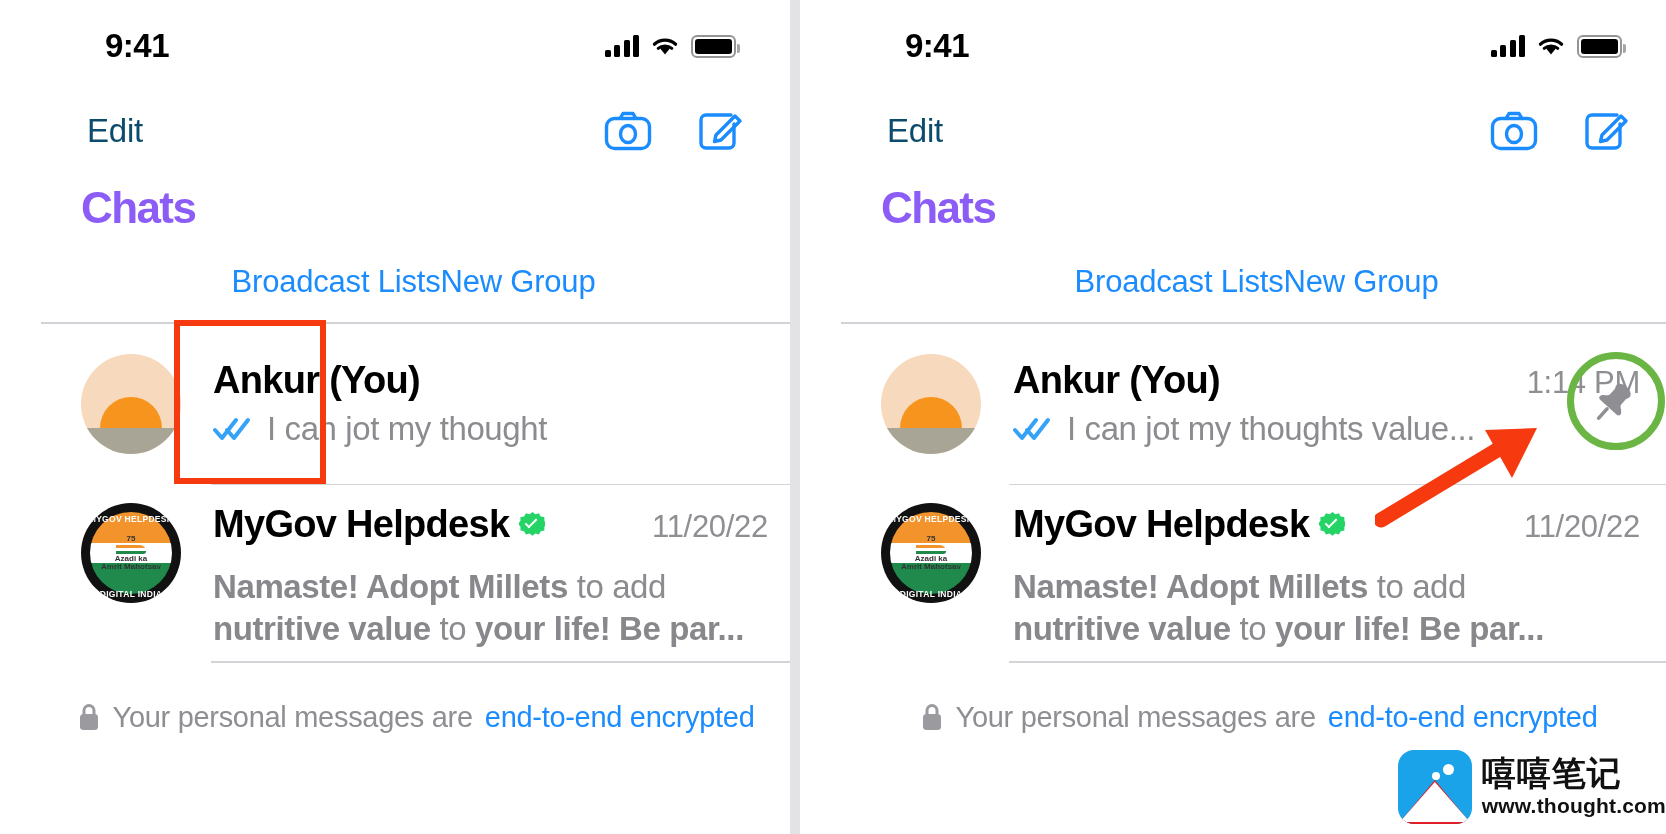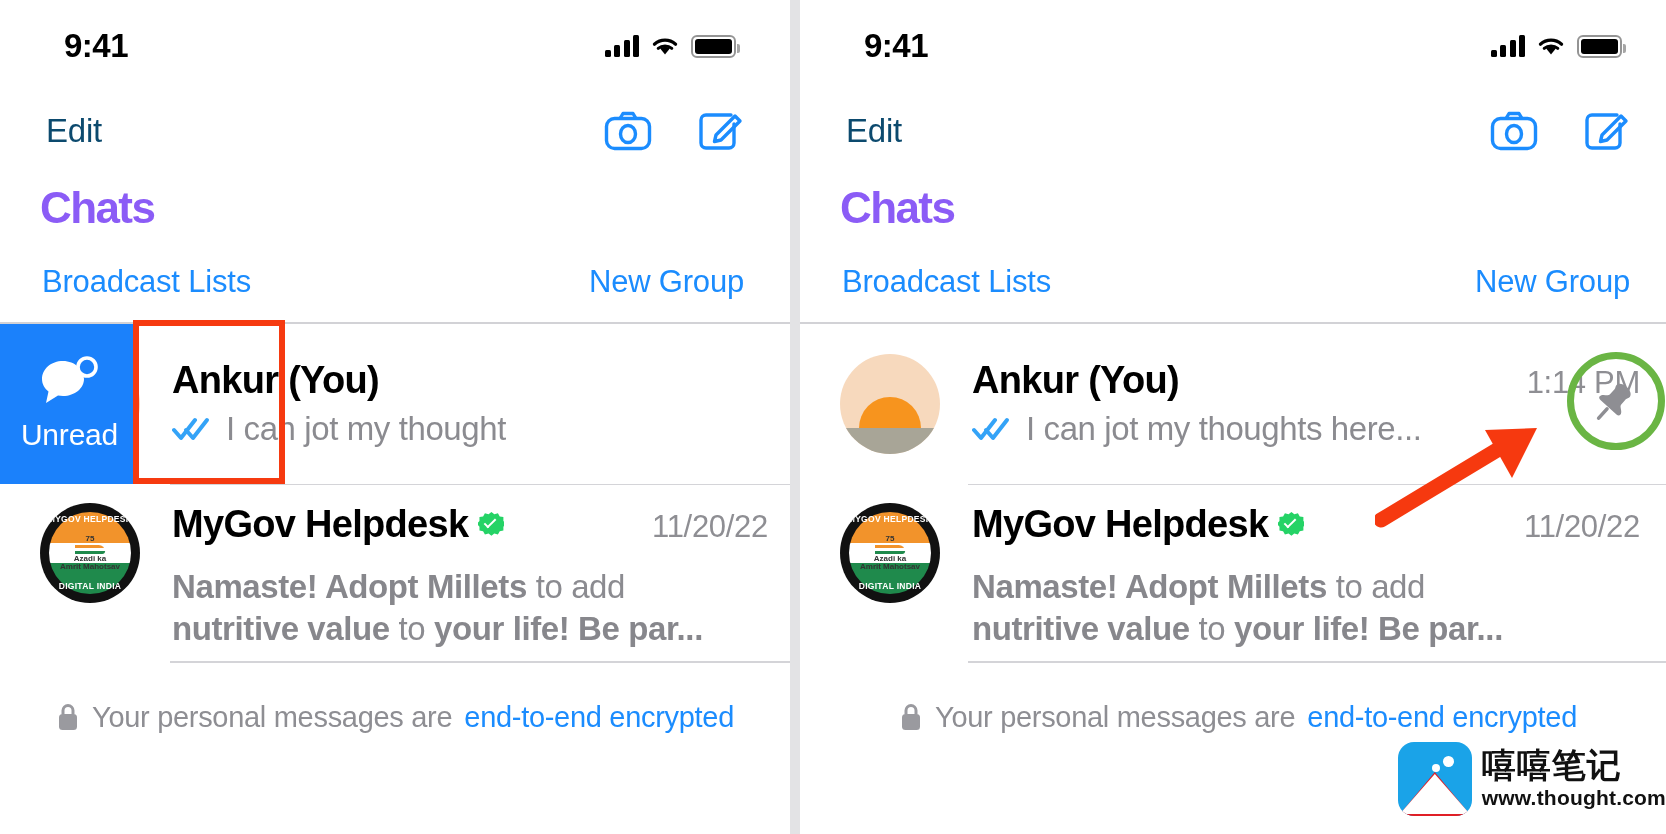--- a/index.html
+++ b/index.html
@@ -14,20 +14,21 @@
     width: 1666px; height: 834px;
     background: #ffffff;
     display: flex;
   }
   .panel {
     position: relative;
     width: 790px; height: 834px;
     background: #ffffff;
     overflow: hidden;
     flex: 0 0 auto;
+    padding-left: 41px;
   }
   .panel-right { width: 876px; }
   .vdivider {
     width: 10px; height: 834px;
     background: #e3e3e5;
     flex: 0 0 auto;
   }
 
   
   .statusbar {
@@ -83,21 +84,21 @@
   .big-title {
     font-size: 44px;
     font-weight: 700;
     letter-spacing: -1.6px;
     color: #8b5cf6;
     padding: 14px 0 0 40px;
     line-height: 1.1;
   }
 
   .sub-row {
-    display:flex; align-items:center; justify-content: space-between;
+    display:flex; align-items:center; justify-content: center;
     padding: 32px 46px 22px 42px;
     font-size: 31px;
     color: #1b8cfe;
     letter-spacing: -0.2px;
   }
 
   .sep { height: 1.5px; background: #d2d2d6; margin-left: 0; }
   .sep-inset { height: 1.5px; background: #d4d4d8; margin-left: 170px; }
   .sep-inset-r { height: 1.5px; background: #d4d4d8; margin-left: 168px; }
 
@@ -131,21 +132,21 @@
   .av-mygov { background: #111; }
   .av-mygov .inner {
     position:absolute; inset: 9px; border-radius:50%;
     background: linear-gradient(#f2932b 0 38%, #ffffff 38% 62%, #1f8a4c 62% 100%);
   }
   .av-mygov .ring-top, .av-mygov .ring-bot {
     position:absolute; left:0; right:0; text-align:center;
     font-size: 8.5px; font-weight:700; color:#fff; letter-spacing:.3px;
   }
   .av-mygov .ring-top { top: 11px; }
-  .av-mygov .ring-bot { bottom: 12px; }
+  .av-mygov .ring-bot { bottom: 4px; }
   .av-mygov .emblem {
     position:absolute; left:50%; top:50%; transform: translate(-50%,-50%);
     text-align:center; color:#333; font-size:8px; line-height:1.05; font-weight:700;
     width: 74px;
   }
   .av-mygov .flag {
     width: 30px; height: 9px; margin: 1px auto 1px;
     background: linear-gradient(#f2932b 0 33%, #fff 33% 66%, #1f8a4c 66% 100%);
     border-radius: 0 7px 3px 0;
   }
@@ -219,21 +220,21 @@
   }
   .anno-arrow { position:absolute; z-index: 9; pointer-events:none; }
 
   .pin-slot {
     position: absolute; display:flex; align-items:center; justify-content:center;
     width: 98px; height: 98px;
   }
 
   
   .watermark {
-    position: absolute; right: 10px; bottom: 18px;
+    position: absolute; right: 10px; bottom: 10px;
     display: flex; align-items: center; gap: 10px; z-index: 20;
   }
   .wm-logo {
     width: 74px; height: 74px; border-radius: 16px;
     background: #1aa3e8; position: relative; overflow: hidden;
     flex: 0 0 auto;
   }
   .wm-logo .mtn-red {
     position:absolute; left:-6px; bottom:-8px; width: 86px; height: 52px;
     background: #e01f26;
@@ -297,27 +298,20 @@
 
     <div class="sub-row">
       <span>Broadcast Lists</span>
       <span>New Group</span>
     </div>
 
     <div class="sep"></div>
 
     <div class="row" style="height:160px;">
       <div class="swipe">
-        <div class="swipe-act swipe-unread">
-          <svg width="62" height="52" viewBox="0 0 62 52">
-            <path d="M24 5 C12 5 3 13 3 23 c0 5 2.5 9.5 6.5 12.5 L7 47 l12-7.5 c1.6 .3 3.3 .5 5 .5 12 0 21-8 21-17 S36 5 24 5 Z" fill="#fff"></path>
-            <circle cx="48" cy="11" r="9" fill="#1b81fb" stroke="#fff" stroke-width="3.6"></circle>
-          </svg>
-          <div class="swipe-label">Unread</div>
-        </div>
       </div>
 
       <div class="avatar av-sunset">
         <div class="sun"></div>
         <div class="ground"></div>
       </div>
       <div class="rowbody">
         <div class="rowtop">
           <div class="chat-name">Ankur (You)</div>
         </div>
@@ -430,21 +424,21 @@
       <div class="rowbody">
         <div class="rowtop">
           <div class="chat-name">Ankur (You)</div>
           <div class="timestamp" style="padding-right:36px;">1:14 PM</div>
         </div>
         <div class="preview">
           <svg class="ticks" width="42" height="26" viewBox="0 0 42 26">
             <path d="M2 14 l7 8 L23 4" stroke="#34a3f7" stroke-width="4" fill="none" stroke-linecap="round" stroke-linejoin="round"></path>
             <path d="M14 14 l7 8 L35 4" stroke="#34a3f7" stroke-width="4" fill="none" stroke-linecap="round" stroke-linejoin="round"></path>
           </svg>
-          <span class="txt">I can jot my thoughts here...</span>
+          <span class="txt">I can jot my thoughts value...</span>
         </div>
       </div>
 
       <div class="pin-slot" style="right:14px; top:31px;">
         <svg width="52" height="50" viewBox="0 0 58 56">
           <g transform="rotate(42 29 26)">
             <path d="M29 3 c-6 0-10 3-10 6 0 2 1.5 3 1.5 5 V22 c0 3-7 4.5-7 9 0 1.6 1.4 2.6 3.4 2.6 h24.2 c2 0 3.4-1 3.4-2.6 0-4.5-7-6-7-9 V14 c0-2 1.5-3 1.5-5 0-3-4-6-10-6 Z" fill="#8e8e93"></path>
             <rect x="27" y="34" width="4" height="18" rx="2" fill="#8e8e93"></rect>
           </g>
         </svg>

